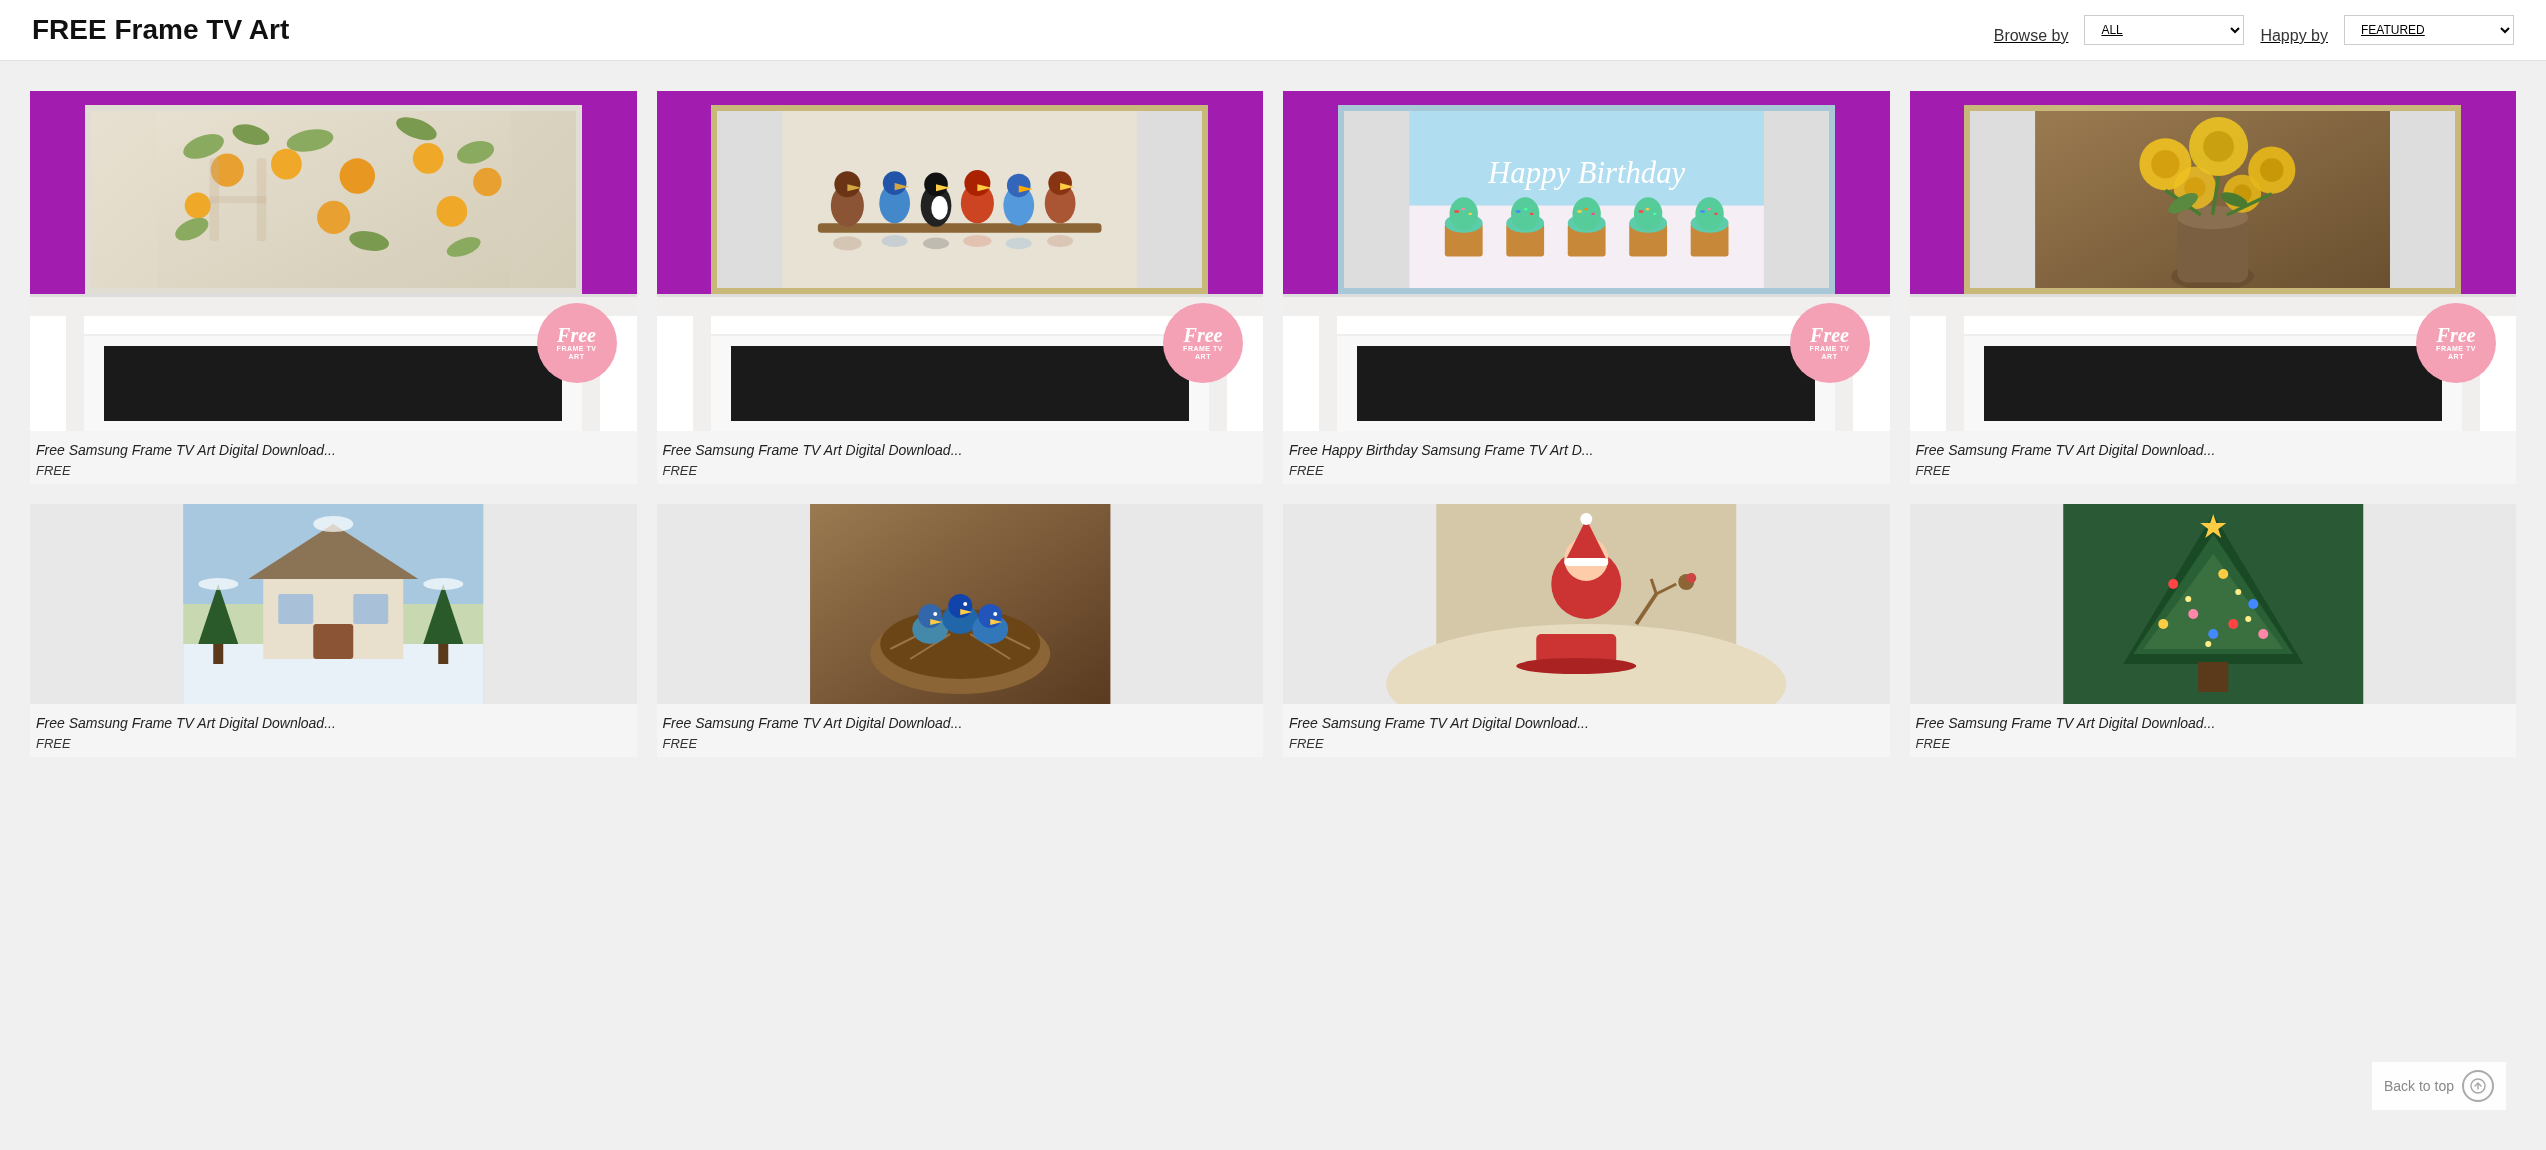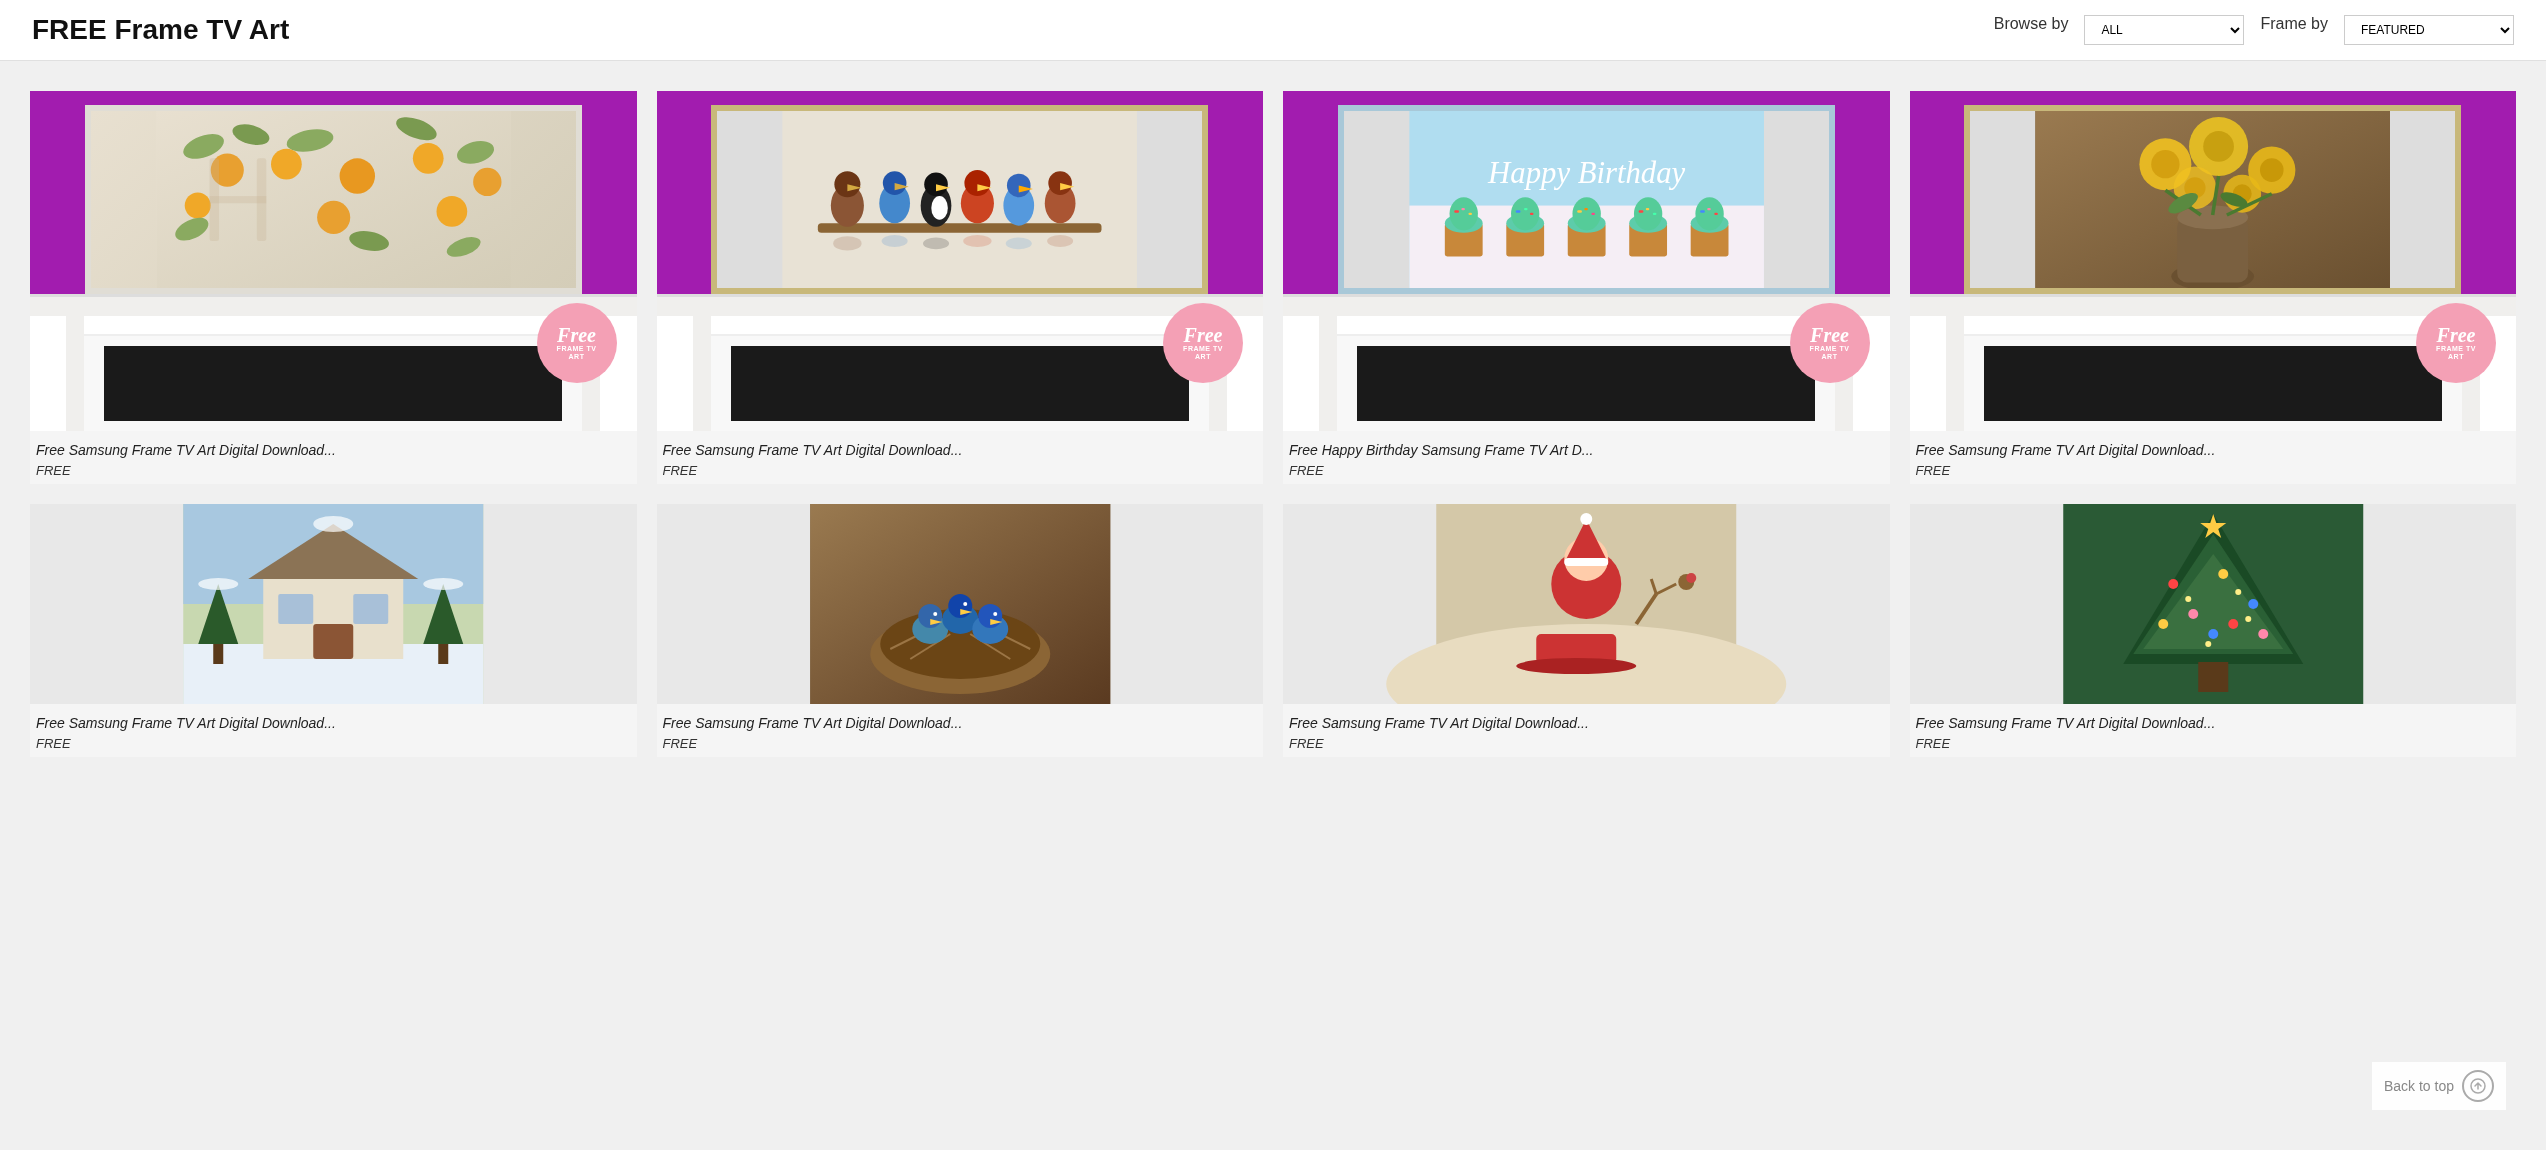--- a/index.html
+++ b/index.html
@@ -19,22 +19,23 @@
     }
 
     .header-title {
       font-size: 28px;
       font-weight: bold;
       color: #111;
     }
 
     .header-controls {
       display: flex;
-      align-items: flex-start;
+      align-items: flex-end;
       gap: 16px;
+      text-decoration: underline;
     }
 
     .control-label {
       font-size: 16px;
       color: #333;
     }
 
     .control-select {
       appearance: auto;
       padding: 6px 12px;
@@ -251,21 +252,21 @@
     <span class="control-label">Browse by</span>
     <select class="control-select">
       <option>ALL</option>
       <option>Seasonal</option>
       <option>Floral</option>
       <option>Abstract</option>
       <option>Animals</option>
       <option>Vintage</option>
     </select>
 
-    <span class="control-label">Frame by</span>
+    <span class="control-label">Happy by</span>
     <select class="control-select">
       <option>FEATURED</option>
       <option>PRICE: LOW TO HIGH</option>
       <option>PRICE: HIGH TO LOW</option>
       <option>NEWEST</option>
       <option>BEST SELLING</option>
     </select>
   </div>
 </div>
 

